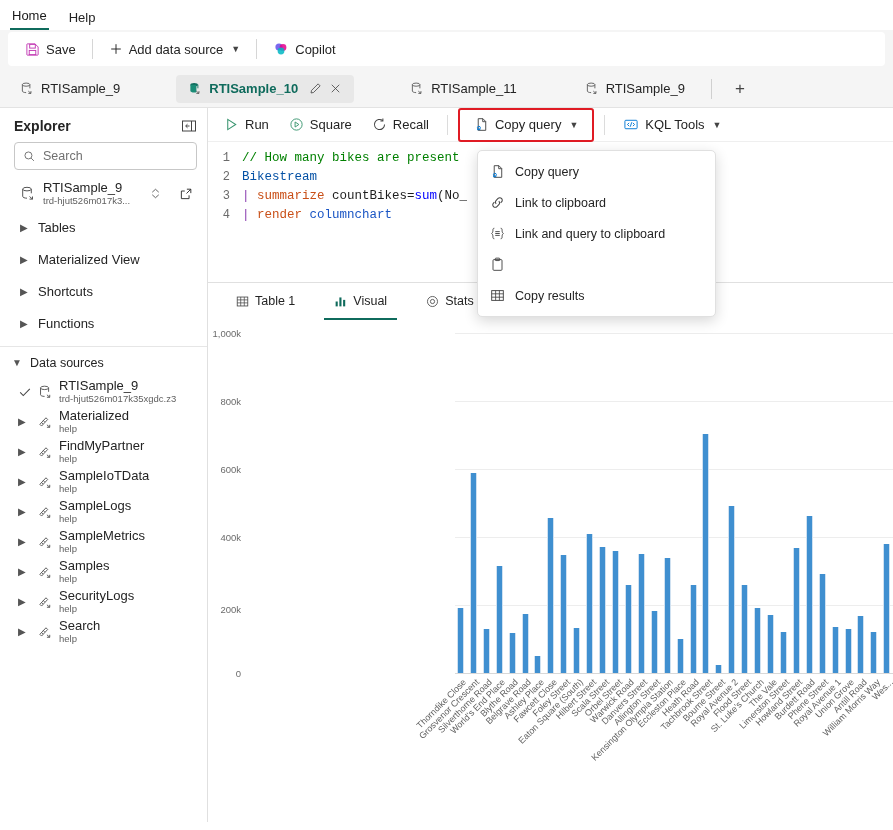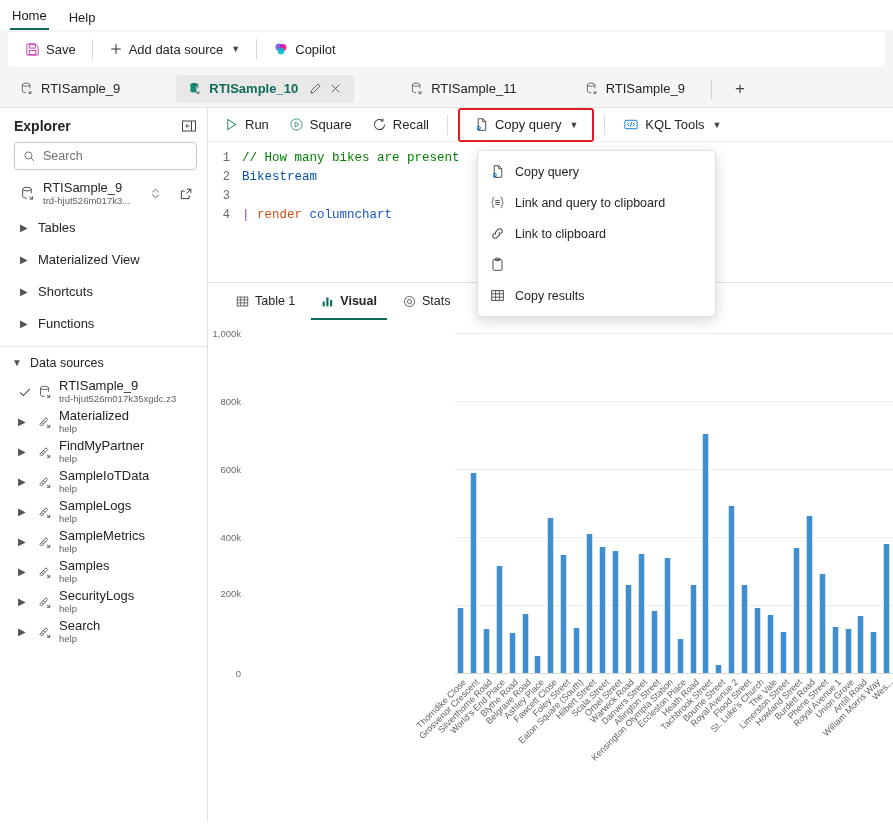--- a/index.html
+++ b/index.html
@@ -216,29 +216,29 @@
   
   .results {
     flex:1;
     border-top: 1px solid #e0e0e0;
     display:flex; flex-direction:column;
     background:#fff;
     min-height:0;
   }
   .res-tabs {
     height: 38px; display:flex; align-items:center;
-    padding-left: 18px; gap: 6px;
+    padding-left: 18px; gap: 19px;
   }
   .res-tab {
     display:flex; align-items:center; gap:6px;
     height: 36px; padding: 0 10px;
     font-size: 12.5px; color:#242424; cursor:pointer;
     border-bottom: 2px solid transparent;
   }
-  .res-tab.active { font-weight:bold; border-bottom-color:#0f6b5c; }
+  .res-tab.active { font-weight:normal; border-bottom-color:#0f6b5c; }
 
   
   .chart-area { flex:1; position:relative; overflow:hidden; }
   .gridline { position:absolute; left:0; right:0; height:1px; background:#ededed; }
   .ytick {
     position:absolute; right: 652px;
     font-size: 9.5px; color:#6b6b6b; text-align:right;
     transform: translateY(-50%);
     white-space:nowrap;
   }
@@ -647,20 +647,21 @@
         <div class="code-line">
           <span class="ln">1</span>
           <span class="code"><span class="c-comment">// How many bikes are present </span></span>
         </div>
         <div class="code-line">
           <span class="ln">2</span>
           <span class="code"><span class="c-table">Bikestream</span></span>
         </div>
         <div class="code-line">
           <span class="ln">3</span>
+          <span class="code"><span class="c-pipe">| </span><span class="c-kw">summarize </span><span class="c-plain">countBikes=</span><span class="c-fn">sum</span><span class="c-plain">(No_</span></span>
         </div>
         <div class="code-line">
           <span class="ln">4</span>
           <span class="code"><span class="c-pipe">| </span><span class="c-kw">render </span><span class="c-render">columnchart</span></span>
         </div>
       </div>
 
     <div class="results">
       <div class="res-tabs">
         <div class="res-tab">
@@ -730,21 +731,21 @@
             <div class="bar" title="Howland Street: 368000" style="left: 337.88px; height: 125.12px; background: rgb(63, 143, 208);"></div>
             <div class="bar" title="Burdett Road: 463000" style="left: 350.8px; height: 157.42px; background: rgb(63, 143, 208);"></div>
             <div class="bar" title="Phene Street: 290000" style="left: 363.72px; height: 98.6px; background: rgb(63, 143, 208);"></div>
             <div class="bar" title="Royal Avenue 1: 135000" style="left: 376.64px; height: 45.9px; background: rgb(63, 143, 208);"></div>
             <div class="bar" title="Union Grove: 128000" style="left: 389.56px; height: 43.52px; background: rgb(63, 143, 208);"></div>
             <div class="bar" title="Antill Road: 167000" style="left: 402.48px; height: 56.78px; background: rgb(63, 143, 208);"></div>
             <div class="bar" title="William Morris Way: 120000" style="left: 415.4px; height: 40.8px; background: rgb(63, 143, 208);"></div>
             <div class="bar" title="Wes...: 380000" style="left: 428.32px; height: 129.2px; background: rgb(63, 143, 208);"></div>
           </div>
           <div class="ytick" style="top: 352px;">0</div>
-          <div class="ytick" style="top: 272px;">200k</div>
+          <div class="ytick" style="top: 288px;">200k</div>
           <div class="ytick" style="top: 216px;">400k</div>
           <div class="ytick" style="top: 148px;">600k</div>
           <div class="ytick" style="top: 80px;">800k</div>
           <div class="ytick" style="top: 12px;">1,000k</div>
           <div class="xlabel" style="left: 53.46px; top: 356px; width: 200px;">Thorndike Close</div>
           <div class="xlabel" style="left: 66.38px; top: 356px; width: 200px;">Grosvenor Crescent</div>
           <div class="xlabel" style="left: 79.3px; top: 356px; width: 200px;">Silverthorne Road</div>
           <div class="xlabel" style="left: 92.22px; top: 356px; width: 200px;">World's End Place</div>
           <div class="xlabel" style="left: 105.14px; top: 356px; width: 200px;">Blythe Road</div>
           <div class="xlabel" style="left: 118.06px; top: 356px; width: 200px;">Belgrave Road</div>
@@ -789,35 +790,35 @@
           <path d="M9.3 1.8v3.2h3.2" fill="none" stroke="#444" stroke-width="1"></path>
           <circle cx="5.2" cy="11.5" r="1.6" fill="none" stroke="#0078d4" stroke-width="1"></circle>
           <path d="M3.2 13.5h3.6" stroke="#0078d4" stroke-width="1"></path>
         </svg>
     </span>
     <span>Copy query</span>
   </div>
   <div class="dd-item">
     <span>
       <svg width="15" height="15" viewBox="0 0 16 16">
+          <path d="M6.6 9.4a2.6 2.6 0 0 1 0-3.7l2-2a2.6 2.6 0 1 1 3.7 3.7l-1 1" fill="none" stroke="#444" stroke-width="1.1"></path>
+          <path d="M9.4 6.6a2.6 2.6 0 0 1 0 3.7l-2 2a2.6 2.6 0 1 1-3.7-3.7l1-1" fill="none" stroke="#444" stroke-width="1.1"></path>
+        </svg>
+    </span>
+    <span>Link to clipboard</span>
+  </div>
+  <div class="dd-item">
+    <span>
+      <svg width="15" height="15" viewBox="0 0 16 16">
           <path d="M4.6 2.4c-1.3 0-1.5.8-1.5 2.2 0 1.5-.3 2.6-1.3 3.4 1 .8 1.3 1.9 1.3 3.4 0 1.4.2 2.2 1.5 2.2" fill="none" stroke="#444" stroke-width="1"></path>
           <path d="M11.4 2.4c1.3 0 1.5.8 1.5 2.2 0 1.5.3 2.6 1.3 3.4-1 .8-1.3 1.9-1.3 3.4 0 1.4-.2 2.2-1.5 2.2" fill="none" stroke="#444" stroke-width="1"></path>
           <path d="M5.6 6h4.8M5.6 8h4.8M5.6 10h4.8" stroke="#444" stroke-width="1"></path>
         </svg>
     </span>
     <span>Link and query to clipboard</span>
-  </div>
-  <div class="dd-item">
-    <span>
-      <svg width="15" height="15" viewBox="0 0 16 16">
-          <path d="M6.6 9.4a2.6 2.6 0 0 1 0-3.7l2-2a2.6 2.6 0 1 1 3.7 3.7l-1 1" fill="none" stroke="#444" stroke-width="1.1"></path>
-          <path d="M9.4 6.6a2.6 2.6 0 0 1 0 3.7l-2 2a2.6 2.6 0 1 1-3.7-3.7l1-1" fill="none" stroke="#444" stroke-width="1.1"></path>
-        </svg>
-    </span>
-    <span>Link to clipboard</span>
   </div>
   <div class="dd-item">
     <span>
       <svg width="15" height="15" viewBox="0 0 16 16">
           <rect x="3.2" y="2.8" width="9.6" height="11.4" rx="1" fill="none" stroke="#444" stroke-width="1"></rect>
           <rect x="5.6" y="1.2" width="4.8" height="2.6" rx="0.8" fill="none" stroke="#444" stroke-width="1"></rect>
         </svg>
     </span>
   </div>
   <div class="dd-item">

